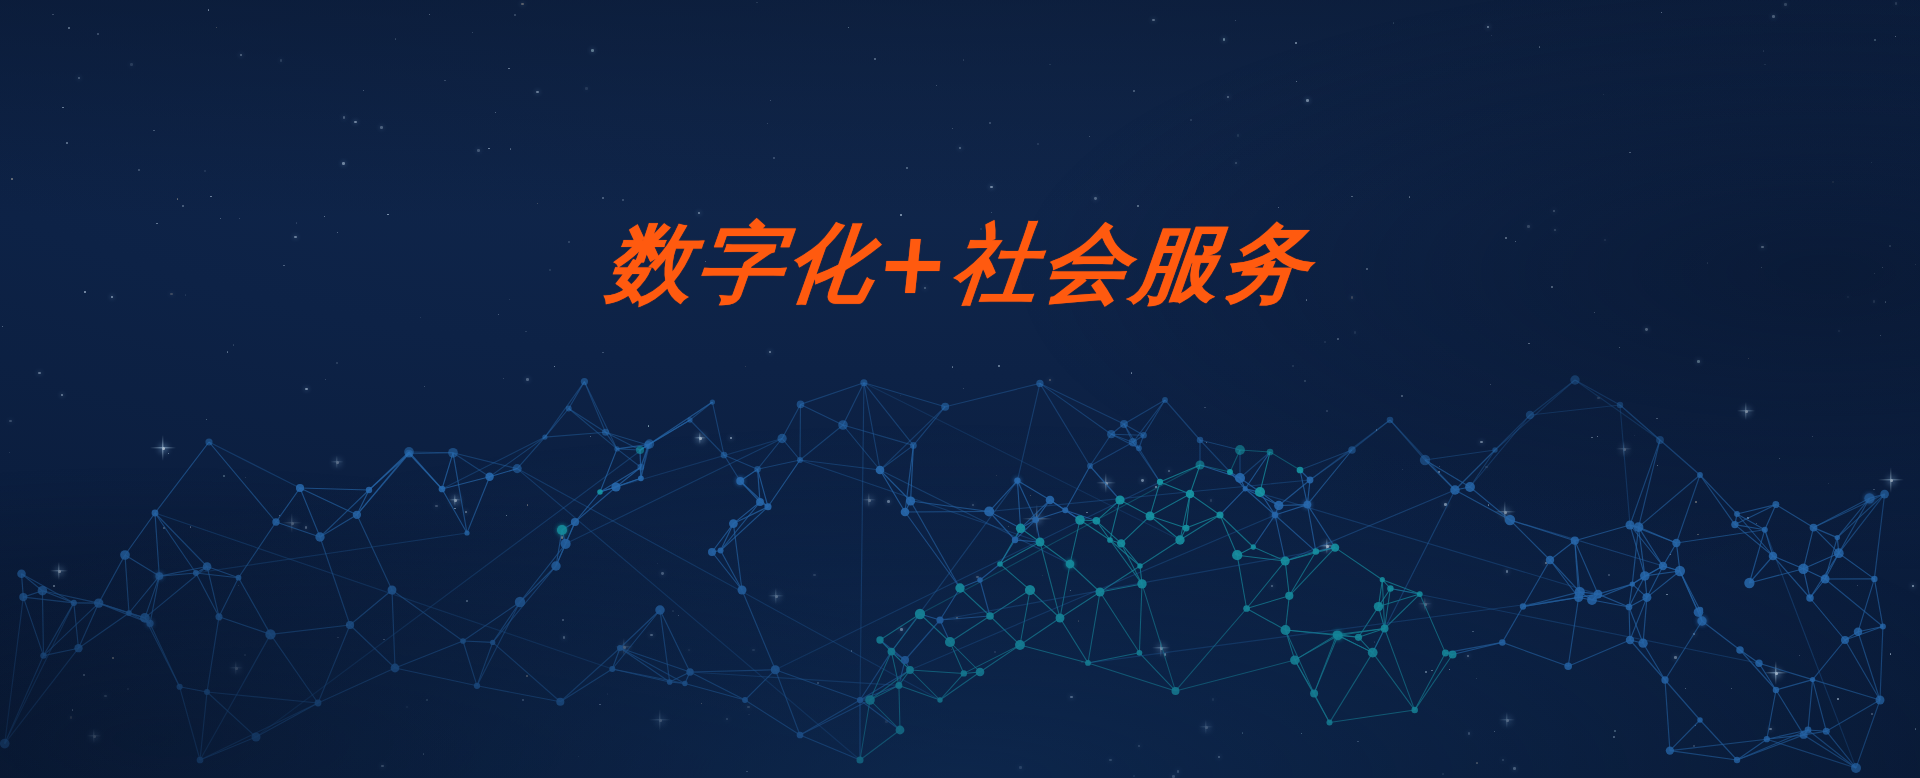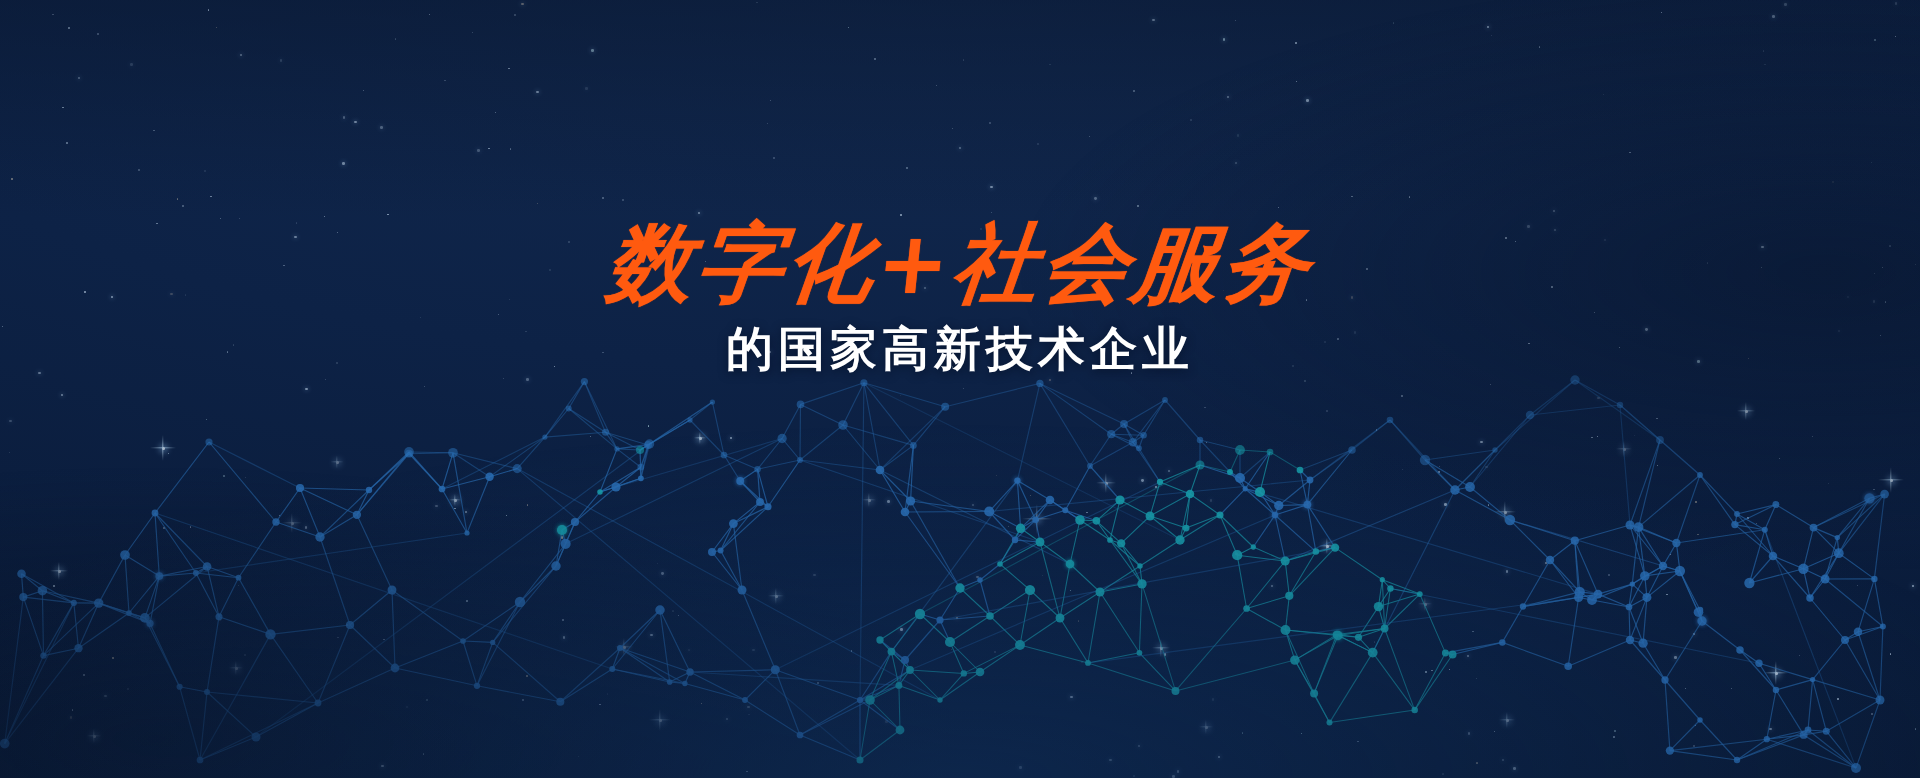--- a/index.html
+++ b/index.html
@@ -1429,16 +1429,15 @@
         <circle cx="1278.8" cy="505.5" r="4.68" fill="#2a6fb5" fill-opacity="0.95"></circle>
         <circle cx="179.6" cy="686.8" r="3.07" fill="#2a6fb5" fill-opacity="0.95"></circle>
         <circle cx="1175.5" cy="690.9" r="3.98" fill="#18a2ae" fill-opacity="0.95"></circle>
       </g>
   </svg>
 
   <div class="bg-vignette"></div>
 
   <div class="text-wrap">
     <h1 class="headline">数字化+社会服务</h1>
-    <h2 class="subline">的国家高新技术企业</h2>
   </div>
 
 </div>
 
 </body></html>

